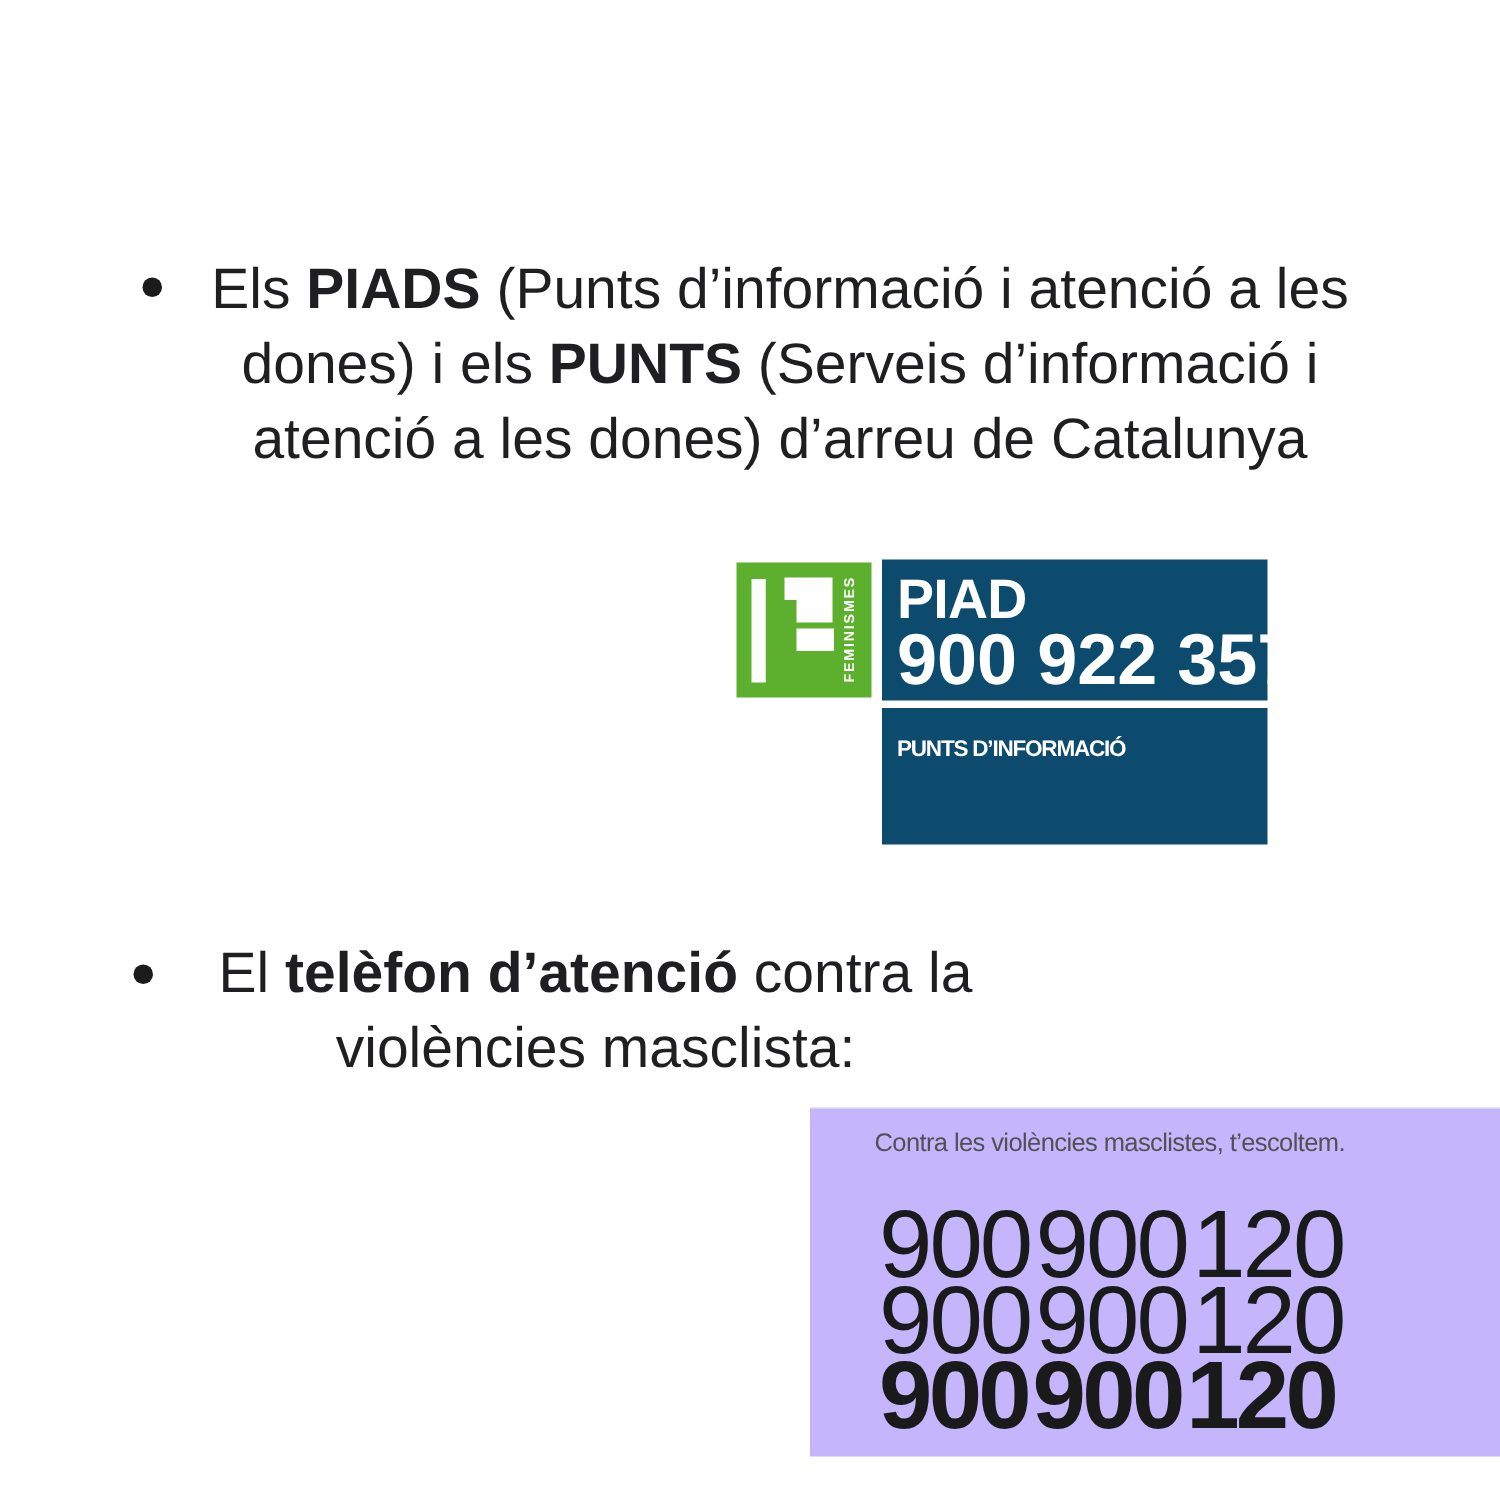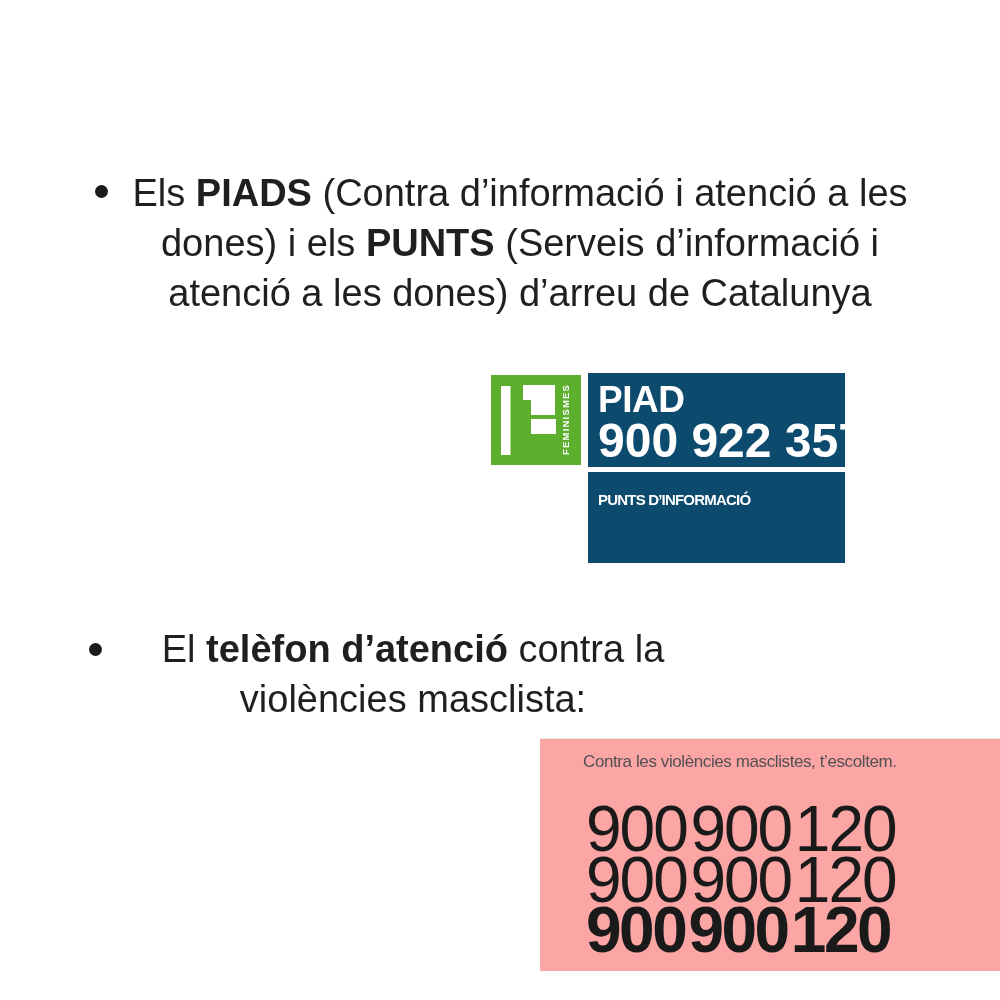--- a/index.html
+++ b/index.html
@@ -14,51 +14,51 @@
     font-size:43px;letter-spacing:-1px;color:#0f0f0f;white-space:nowrap;
   }
   
   .bullet-dot{position:absolute;width:13px;height:13px;border-radius:50%;background:#1b1b1b;}
   .dot1{left:95px;top:185px;}
   .dot2{left:89px;top:643px;}
   .bullet-text{
     position:absolute;text-align:center;font-size:38px;line-height:50px;color:#1f1f21;
   }
   .b1{left:130px;top:168px;width:780px;}
-  .b2{left:113px;top:624px;width:600px;}
+  .b2{left:97px;top:624px;width:600px;}
   .bold{font-weight:bold;}
   
   .piad-logo{position:absolute;left:491px;top:373px;width:354px;height:190px;}
   .logo-square{position:absolute;left:0;top:2px;width:90px;height:90px;background:#5db02e;}
   .logo-block{position:absolute;background:#0c4a6e;color:#ffffff;}
   .logo-top{left:97px;top:0;width:257px;height:94px;}
   .logo-bottom{left:97px;top:99px;width:257px;height:91px;}
   .logo-title{position:absolute;left:10px;top:7px;font-size:37px;font-weight:bold;line-height:40px;letter-spacing:-0.5px;}
   .logo-phone{position:absolute;left:10px;top:46px;font-size:48px;font-weight:bold;line-height:44px;white-space:nowrap;}
   .logo-sub{position:absolute;left:10px;top:15px;font-size:15px;font-weight:bold;line-height:26px;letter-spacing:-0.8px;white-space:nowrap;}
   
-  .campaign{position:absolute;left:540px;top:738px;width:460px;height:232px;border-top:1px solid #e8e8e8;background:#fca5a5;}
+  .campaign{position:absolute;left:540px;top:738px;width:460px;height:232px;border-top:1px solid #e8e8e8;background:#c4b5fd;}
   .tagline{position:absolute;left:43px;top:13px;font-size:17px;letter-spacing:-0.4px;color:#515154;white-space:nowrap;}
   .phone-row{
     position:absolute;left:46px;font-size:64px;line-height:48px;color:#1a1a1a;
     letter-spacing:-2px;word-spacing:-0.19em;white-space:nowrap;font-weight:normal;
   }
   .row1{top:66px;}
   .row2{top:117px;}
   .row3{top:167px;font-weight:bold;letter-spacing:-2.5px;}
 </style>
 </head>
 <body>
 
 <div class="canvas">
 
 
   <div class="bullet-dot dot1"></div>
   <div class="bullet-text b1">
-    <span><span>Els </span><span class="bold">PIADS</span><span> (Contra d’informació i atenció a les</span></span><br>
+    <span><span>Els </span><span class="bold">PIADS</span><span> (Punts d’informació i atenció a les</span></span><br>
     <span><span>dones) i els </span><span class="bold">PUNTS</span><span> (Serveis d’informació i</span></span><br>
     <span>atenció a les dones) d’arreu de Catalunya</span>
   </div>
 
   <div class="piad-logo">
     <div class="logo-square">
       <svg width="90" height="90" viewBox="0 0 90 90">
         <rect x="10" y="11" width="9.5" height="69" fill="#ffffff"></rect>
         <path d="M32 10 H64 V40 H40 V25 H32 Z" fill="#ffffff"></path>
         <rect x="40" y="44" width="25" height="15" fill="#ffffff"></rect>

